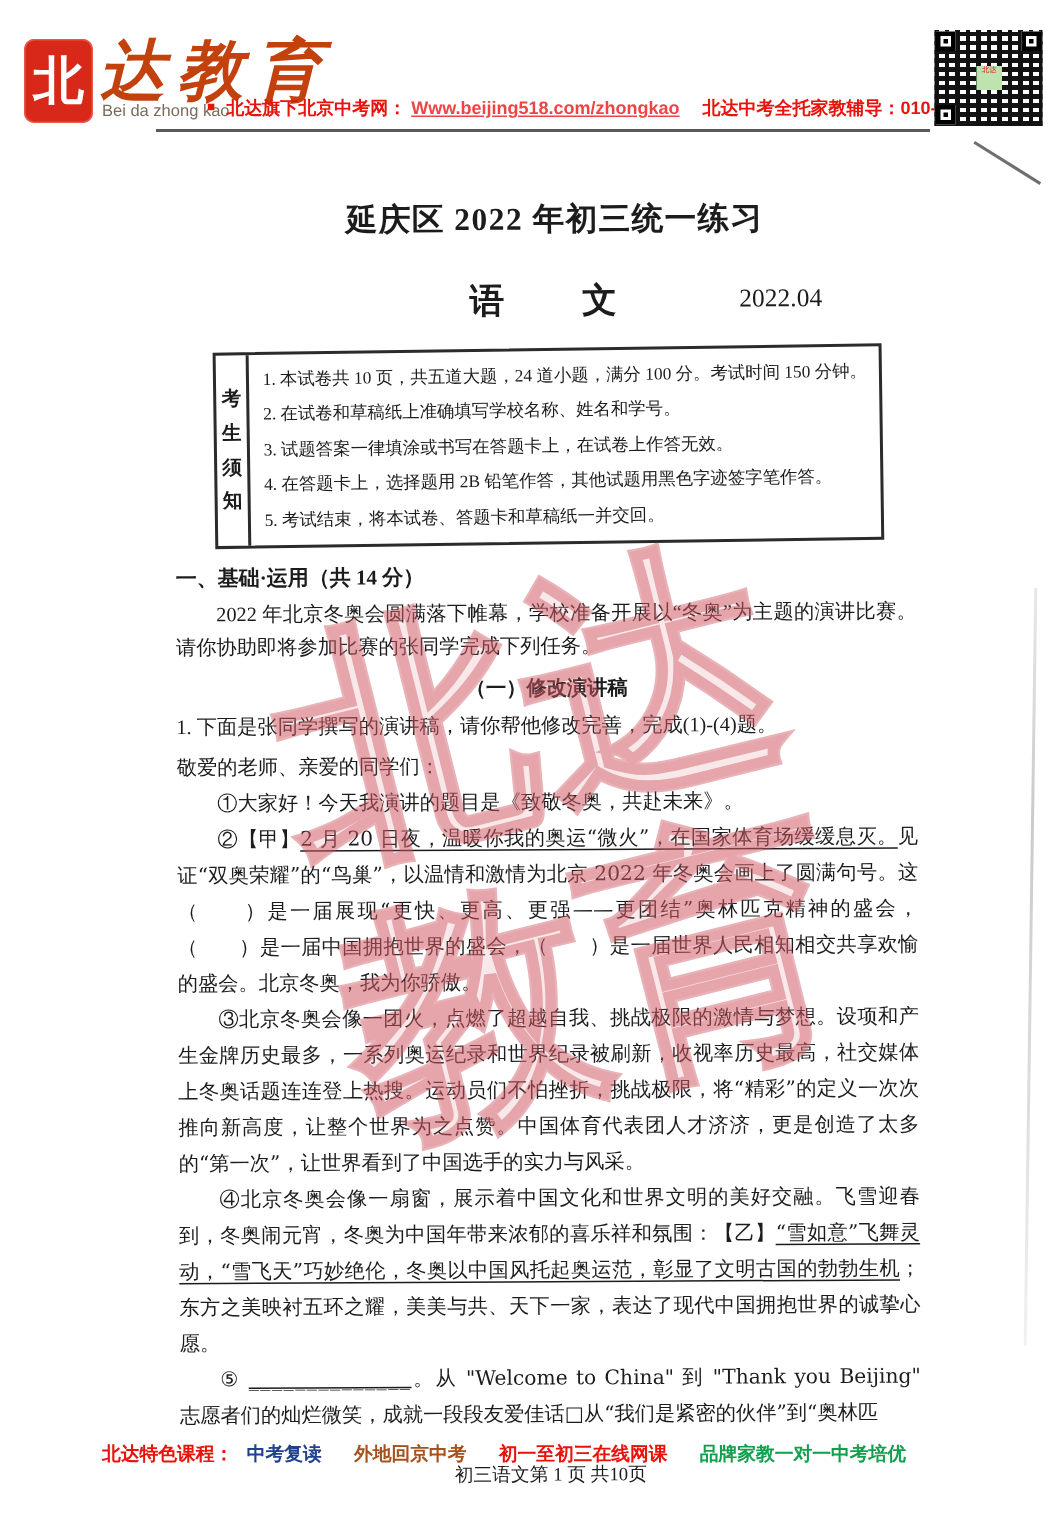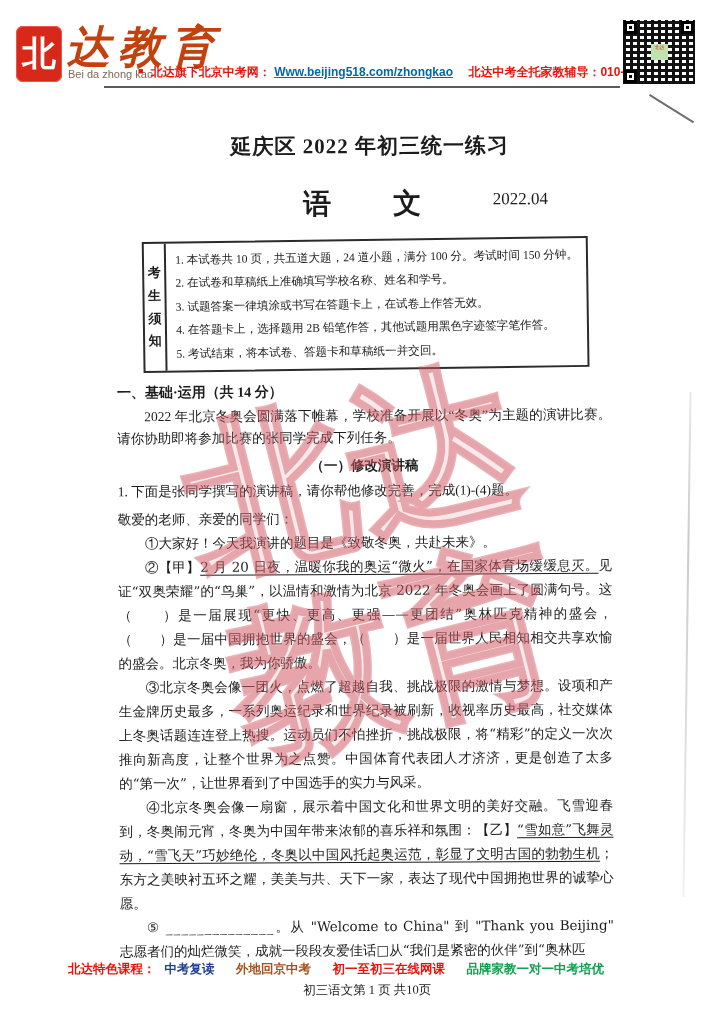--- a/index.html
+++ b/index.html
@@ -58,36 +58,36 @@
     font-family:"DejaVu Serif", serif;
     color:rgba(216,110,120,0.16);
     -webkit-text-stroke:3px rgba(205,85,95,0.45);
     transform:rotate(-14deg);
     pointer-events:none; user-select:none;
   }
   
   .content { position:absolute; left:118px; top:132px; width:494px; transform:rotate(-0.3deg); z-index:2; }
   .title { text-align:center; font-size:21px; font-weight:700; letter-spacing:1px; padding-left:14px; }
   .subject-row { position:relative; text-align:center; margin-top:25px; }
-  .subject { font-size:28px; font-weight:700; letter-spacing:2px; }
+  .subject { font-size:23px; font-weight:700; letter-spacing:2px; }
   .exam-date { position:absolute; right:62px; top:5px; font-size:17px; font-weight:400; }
   .notice { display:flex; width:446px; margin:16px 0 0 26px; border:2px solid #2b2b2b; transform:rotate(-0.5deg); background:#fff; }
   .notice-label { width:31px; border-right:2px solid #2b2b2b; display:flex; align-items:center; justify-content:center; }
   .notice-label span { display:block; width:1em; font-size:13px; font-weight:700; line-height:1.75; word-break:break-all; text-align:center; }
   .notice-items { list-style:none; padding:5px 8px 5px 9px; flex:1; }
   .notice-items li { font-size:11.6px; line-height:2.02; white-space:nowrap; }
   .sec-heading { margin-top:13px; font-size:14px; font-weight:700; }
   .intro { margin-top:4px; font-size:13.5px; line-height:1.62; text-indent:2em; text-align:justify; }
   .sub-heading { margin-top:8px; text-align:center; font-size:13.5px; font-weight:700; }
   .q1 { margin-top:7px; font-size:13.5px; }
   .speech { margin-top:6px; font-size:13.5px; line-height:1.78; font-family:"DejaVu Serif", serif; }
   .speech p { text-align:justify; }
   .speech .indent { text-indent:2em; }
   .u { text-decoration:underline; text-underline-offset:3px; }
-  .blank { letter-spacing:1px; }
+  .blank { letter-spacing:1px;text-decoration:underline; }
   .page-num { margin-top:20px; text-align:center; font-size:12.5px; }
   
   .ad-bar { position:absolute; left:0; top:961px; width:672px; text-align:center;
     font-size:12.5px; font-weight:700; font-family:"Liberation Sans", sans-serif; white-space:nowrap; }
   .ad-bar span { margin:0 9px; }
   .ad-bar span:first-child { margin-right:0; }
 </style>
 </head>
 <body>
 
@@ -95,21 +95,21 @@
 
   <div class="seal">
     <span>北</span>
   </div>
   <div class="logo-script" style="color: #c2410c;">达教育</div>
   <div class="logo-sub">Bei da zhong kao</div>
 
   <div class="hdr-info">
     <span class="bullet" style="color: rgb(232, 20, 12);">■</span>
     <span style="color: rgb(232, 20, 12);">北达旗下北京中考网：</span>
-    <a href="#" style="color: #0369a1; margin-top: 28px;">Www.beijing518.com/zhongkao</a>
+    <a href="#" style="color: #ef4444; margin-top: 28px;">Www.beijing518.com/zhongkao</a>
     <span style="color: rgb(232, 20, 12);">　北达中考全托家教辅导：010-62526900</span>
   </div>
   <div class="hdr-rule"></div>
 
   <div class="qr">
     <div class="fp tl"></div>
     <div class="fp tr"></div>
     <div class="fp bl"></div>
     <div class="center">北达</div>
   </div>

